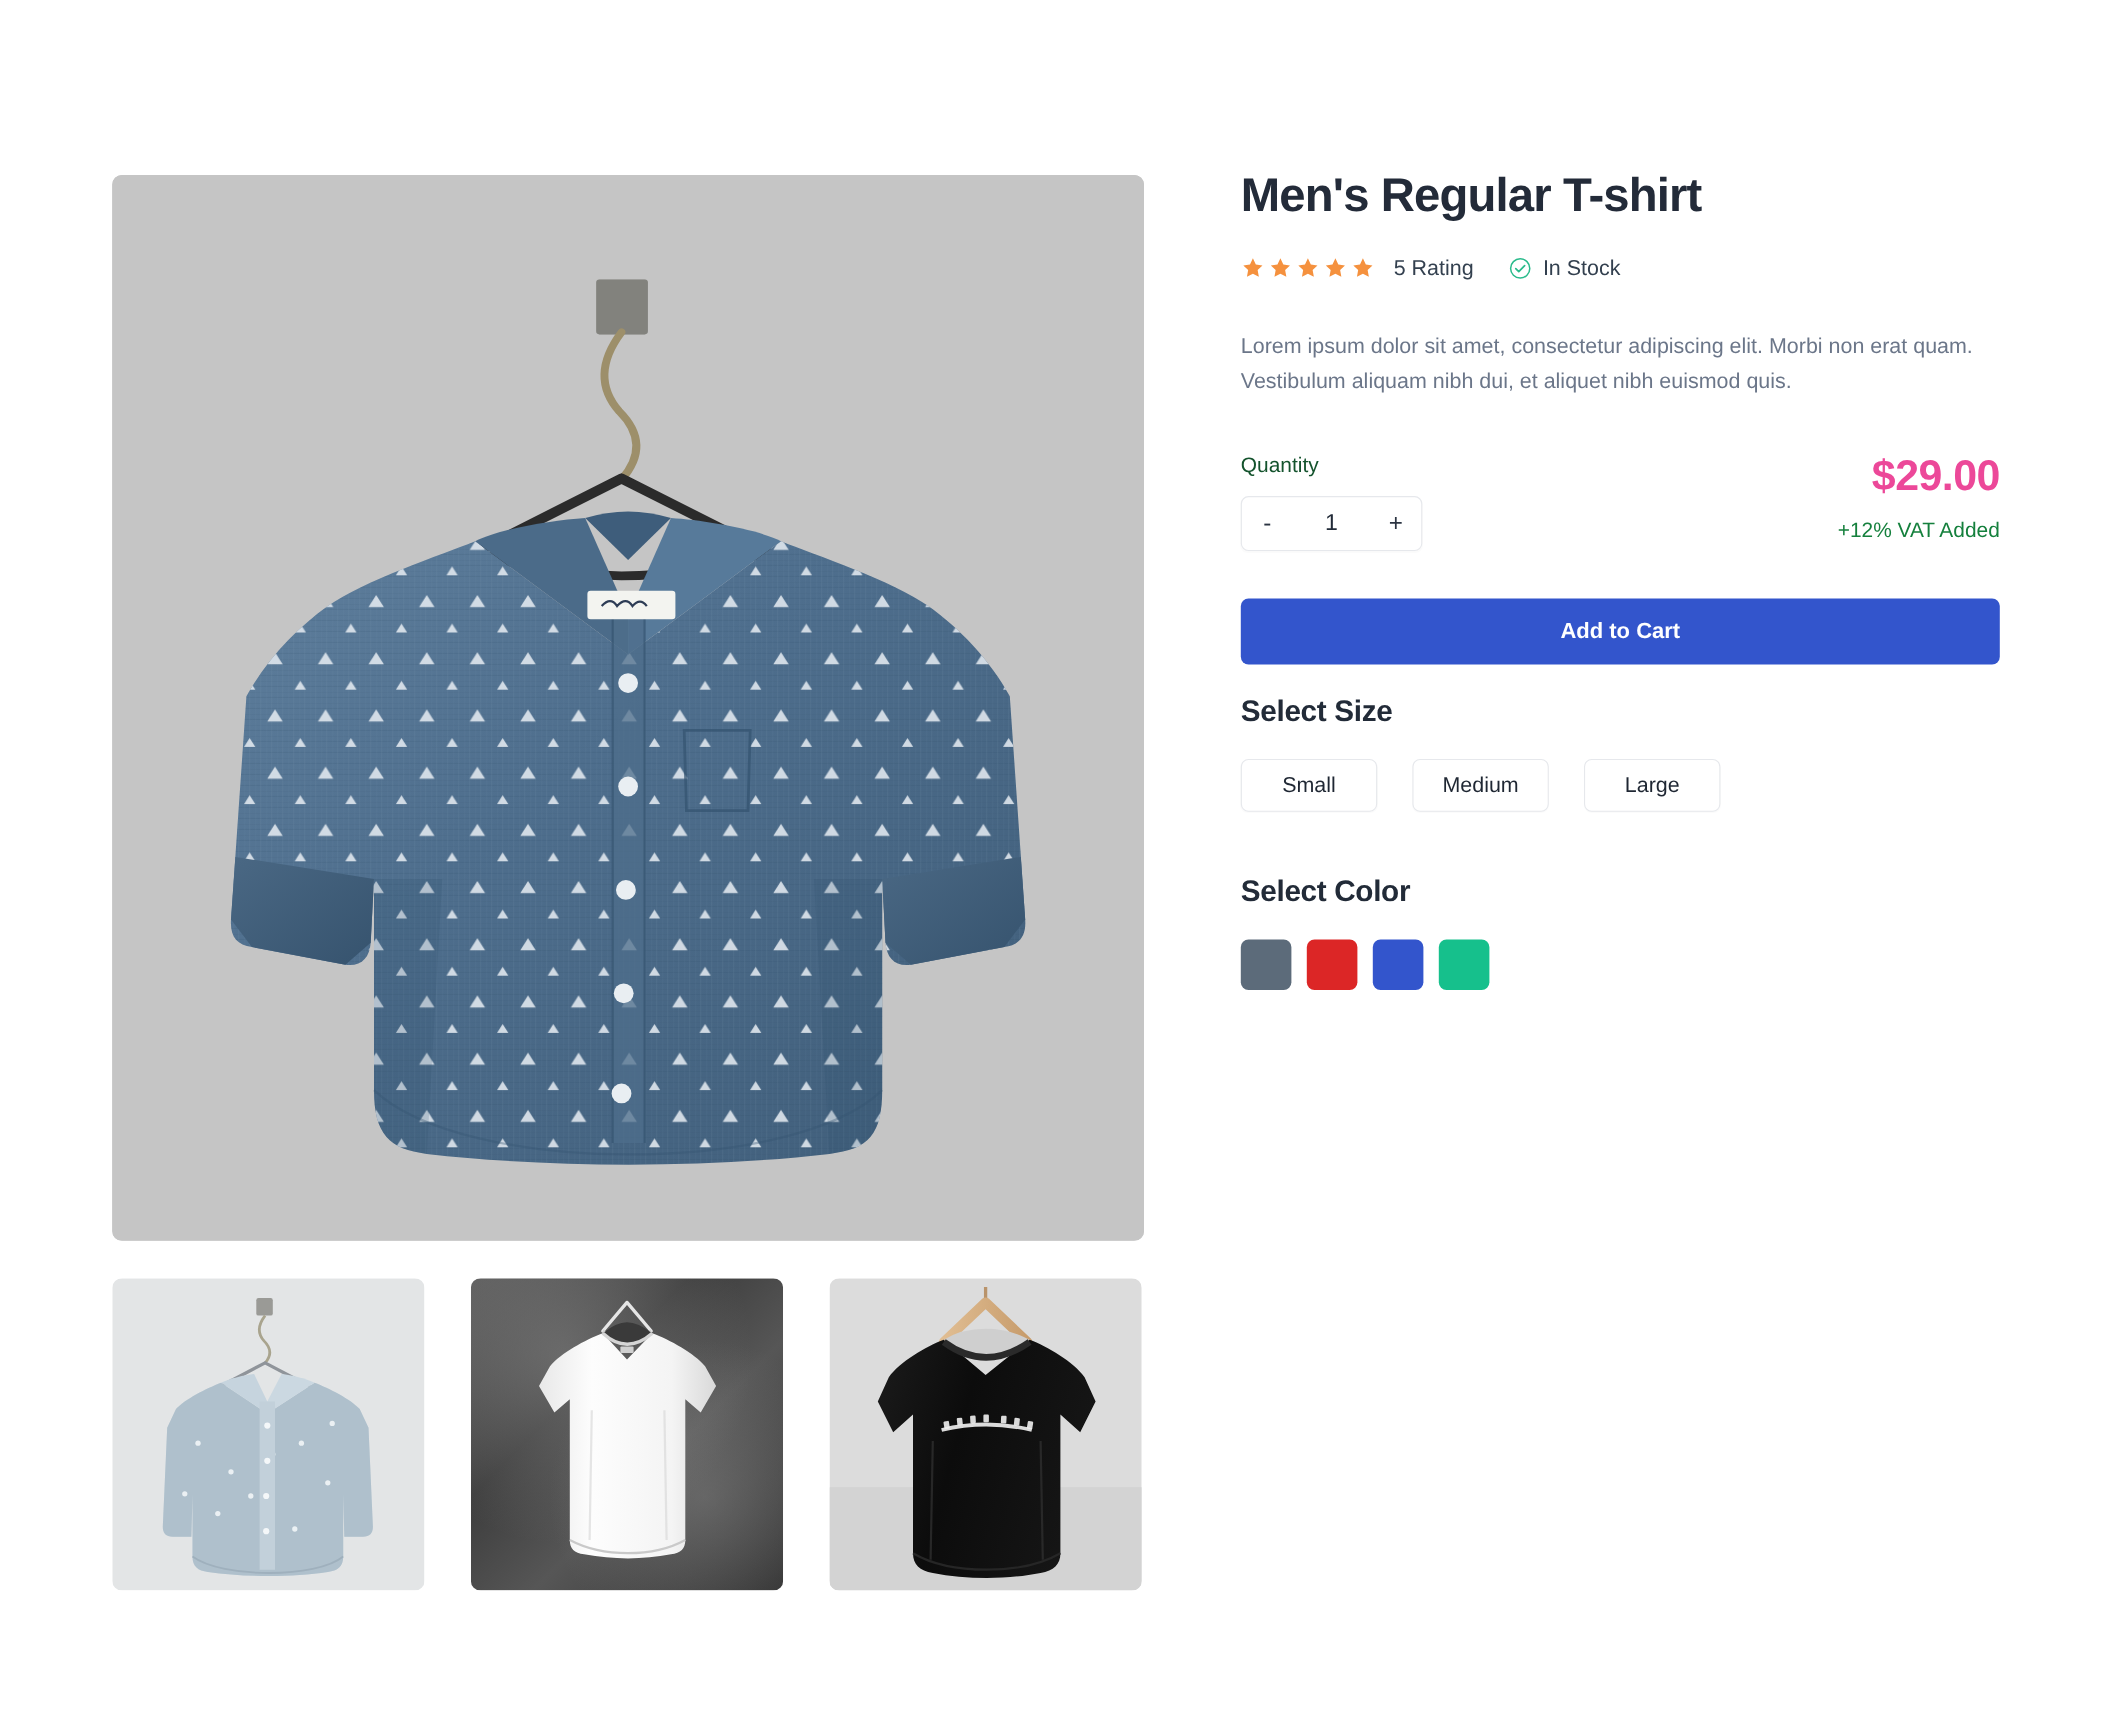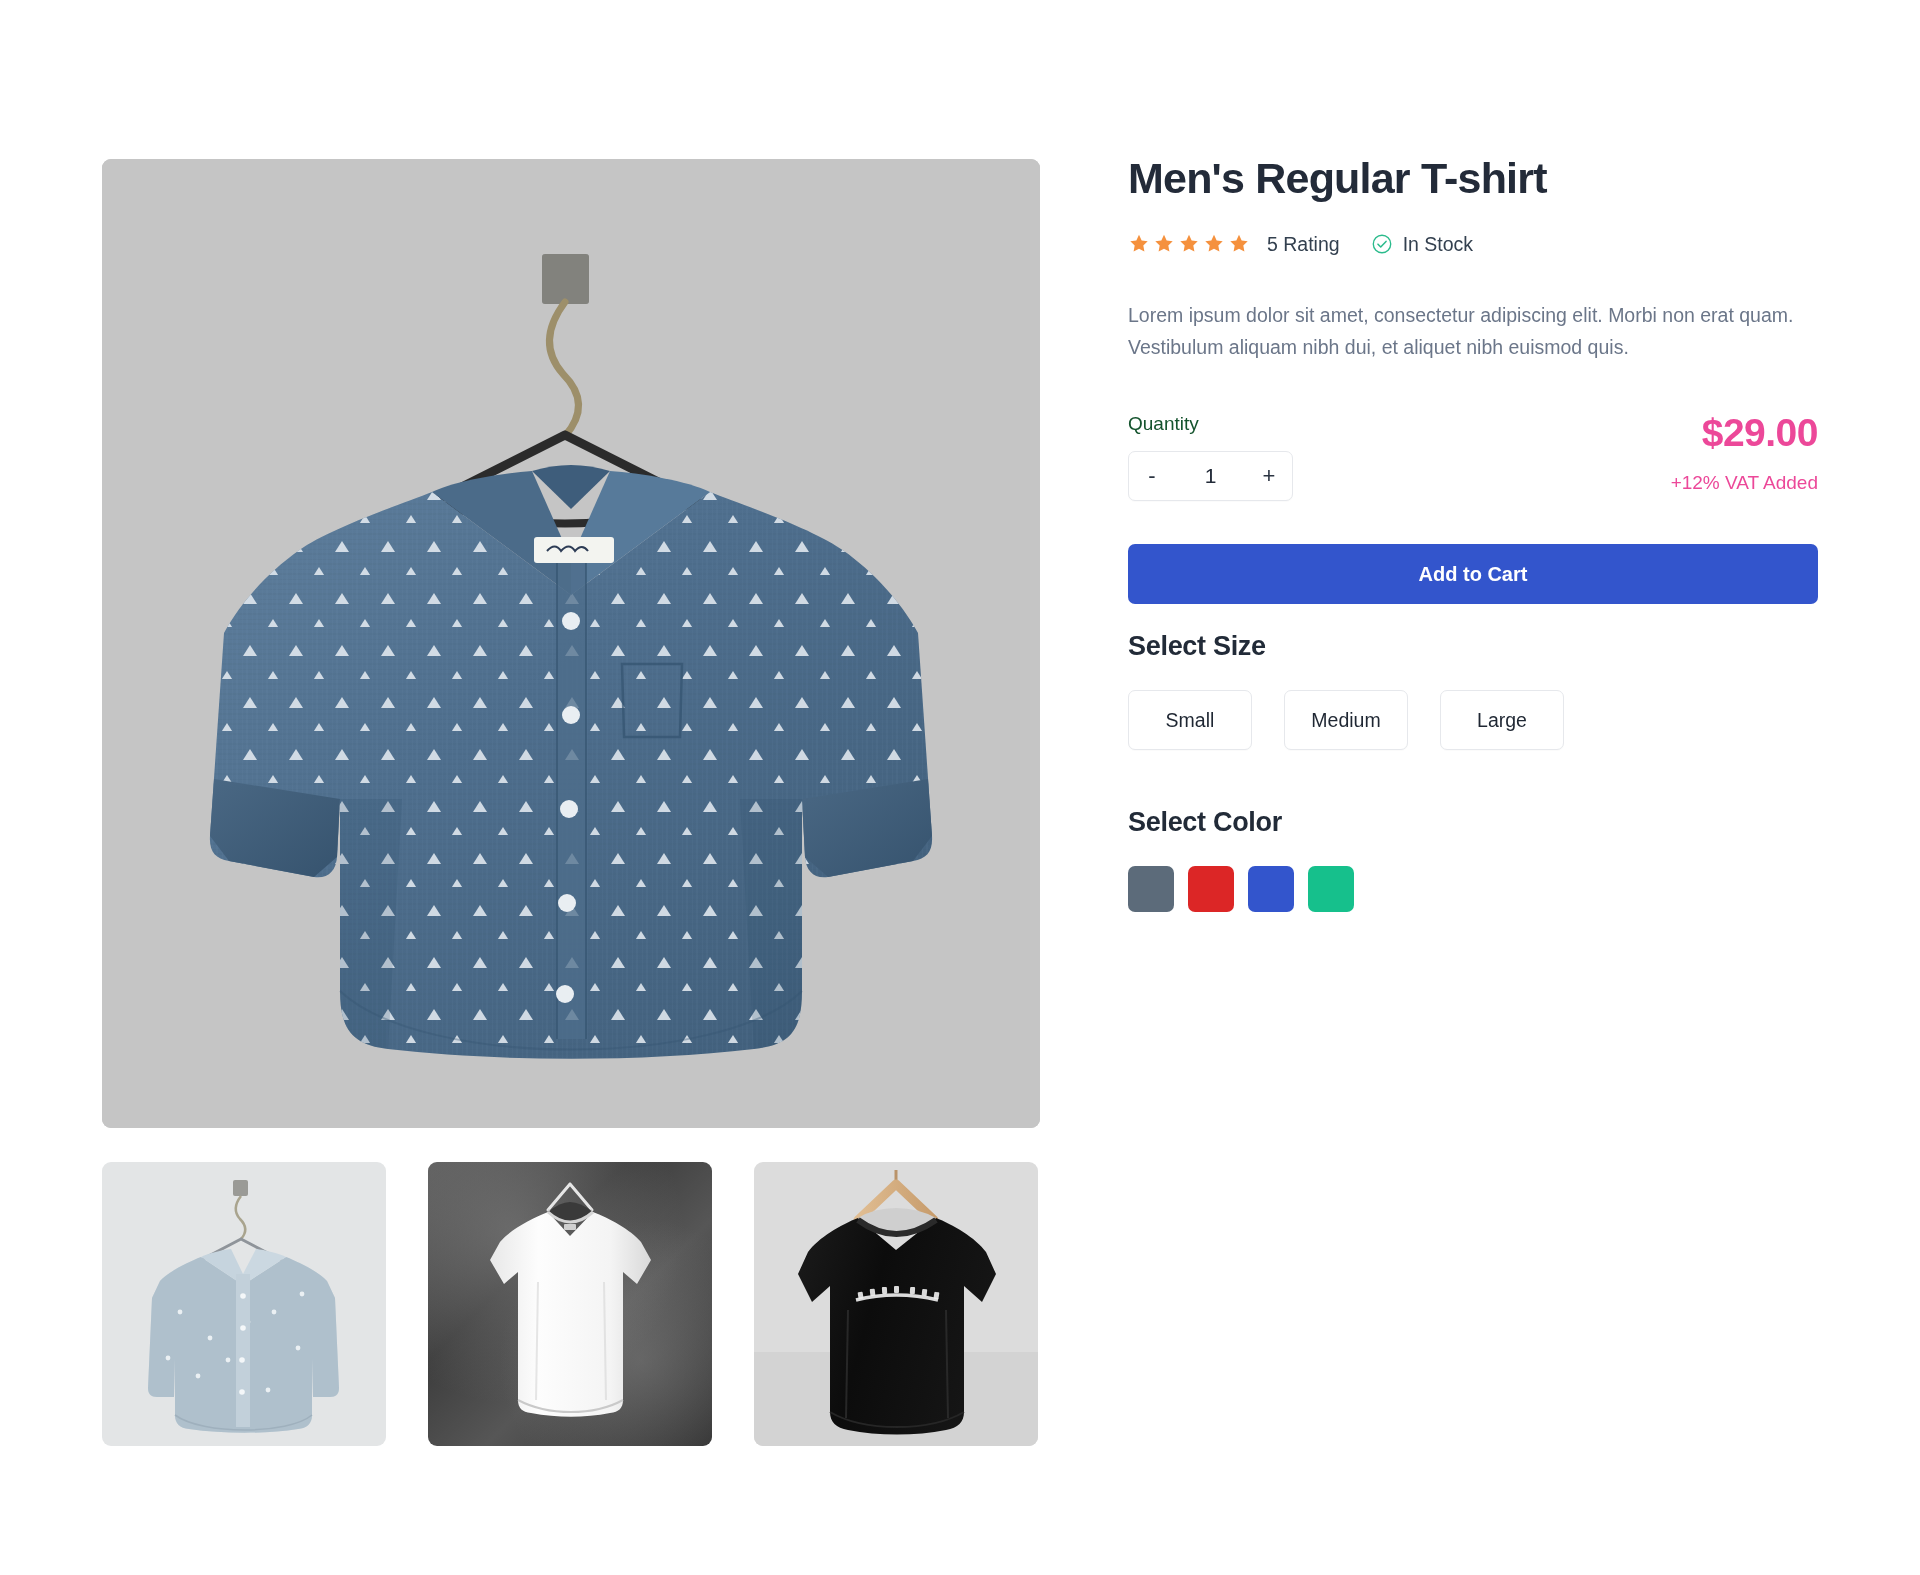--- a/index.html
+++ b/index.html
@@ -133,21 +133,21 @@
   .price {
     font-size: 39px;
     font-weight: bold;
     color: #ec4899;
     letter-spacing: -0.5px;
     line-height: 1;
   }
   .vat {
     margin-top: 20px;
     font-size: 19px;
-    color: #ec4899;
+    color: #15803d;
   }
 
   .add-cart {
     margin-top: 43px;
     width: 690px; height: 60px;
     background: #3355cc;
     color: #ffffff;
     border: none;
     border-radius: 7px;
     font-family: inherit;
@@ -176,21 +176,21 @@
   .pd-key { color: #39414f; }
   .pd-val { color: #1f2733; }
 
   .size-wrap { margin-top: 27px; }
   .size-btns {
     margin-top: 28px;
     display: flex;
     gap: 32px;
   }
   .size-btn {
-    height: 60px;
+    height: 48px;
     padding: 0 26px;
     min-width: 124px;
     background: #ffffff;
     border: 1px solid #e6e8ec;
     border-radius: 7px;
     font-family: inherit;
     font-size: 19.5px;
     color: #1f2733;
     cursor: pointer;
     box-shadow: 0 1px 1px rgba(0,0,0,0.02);

